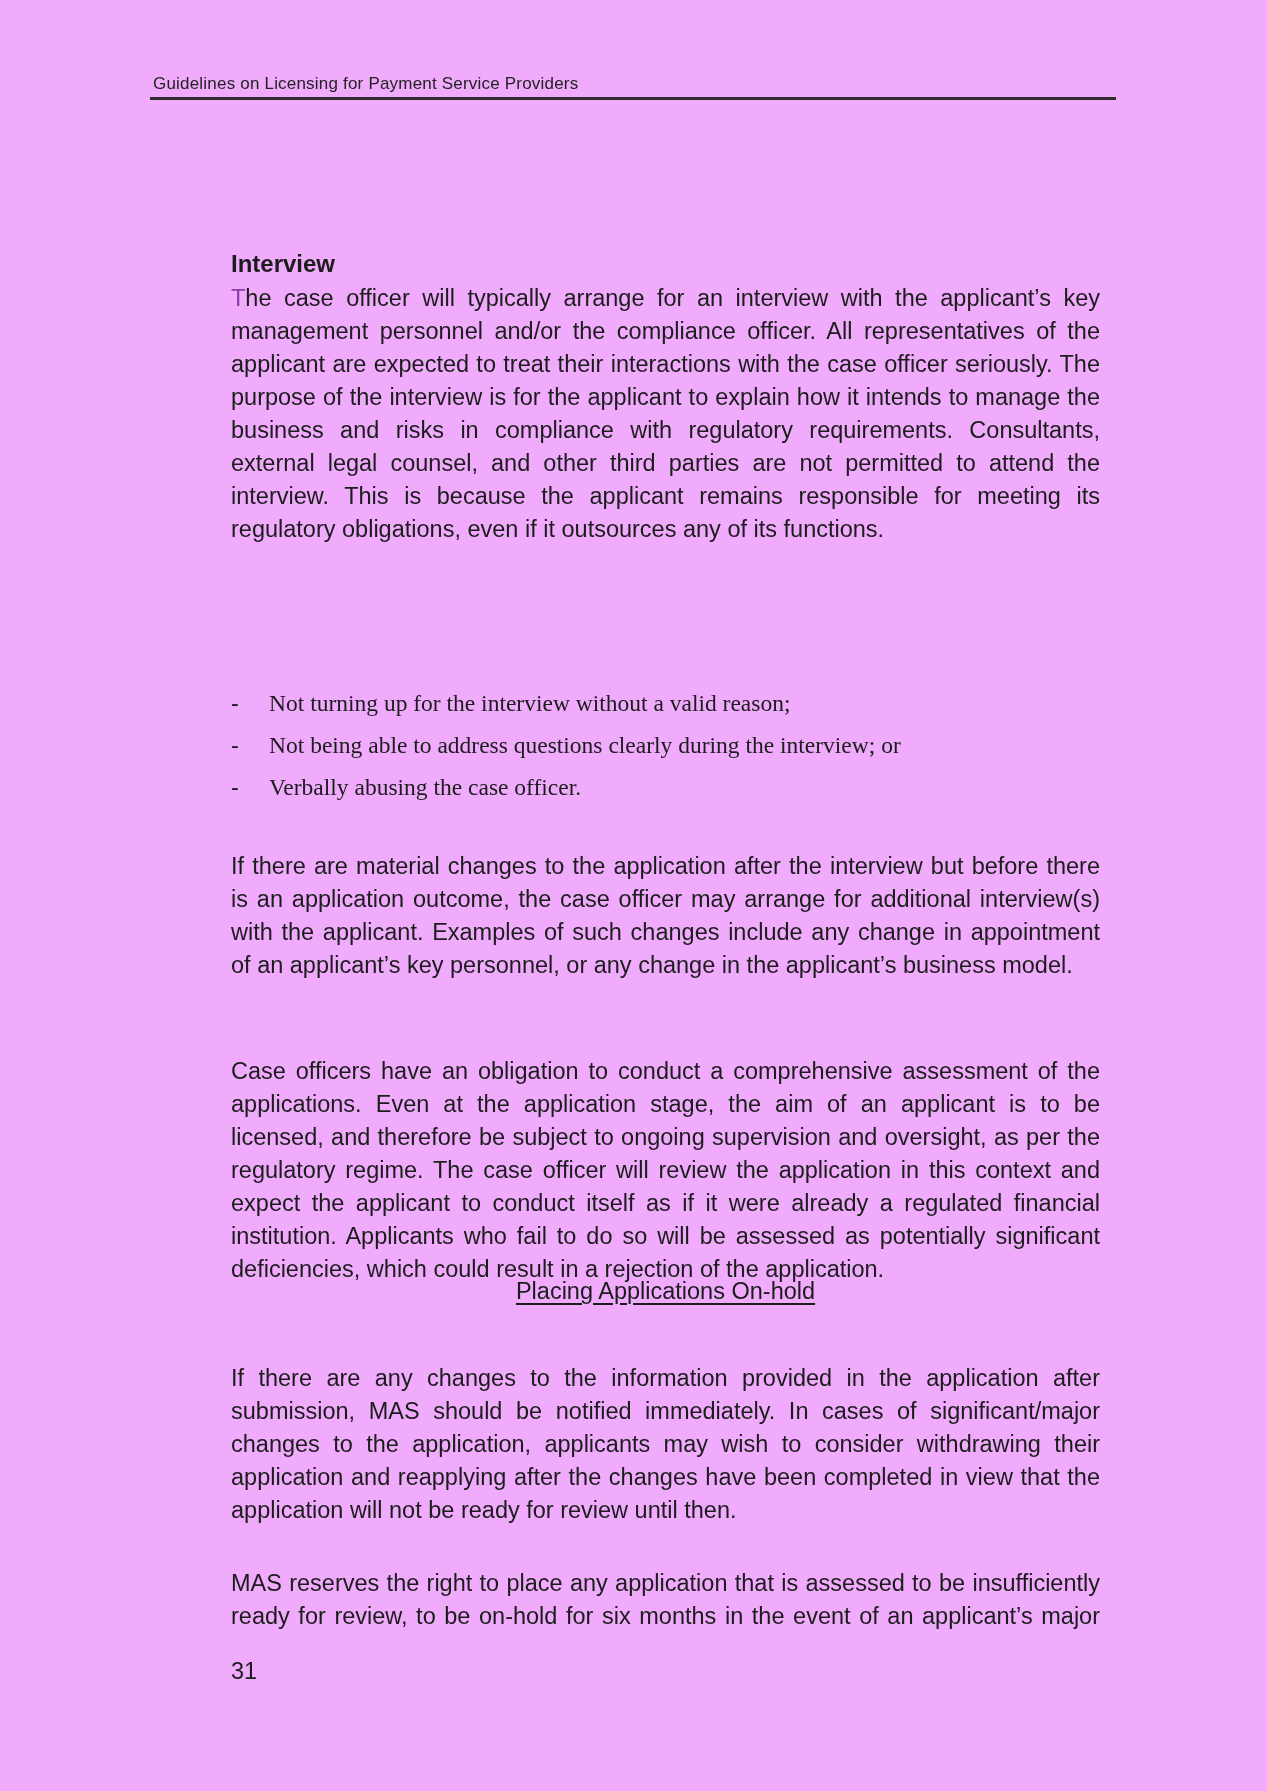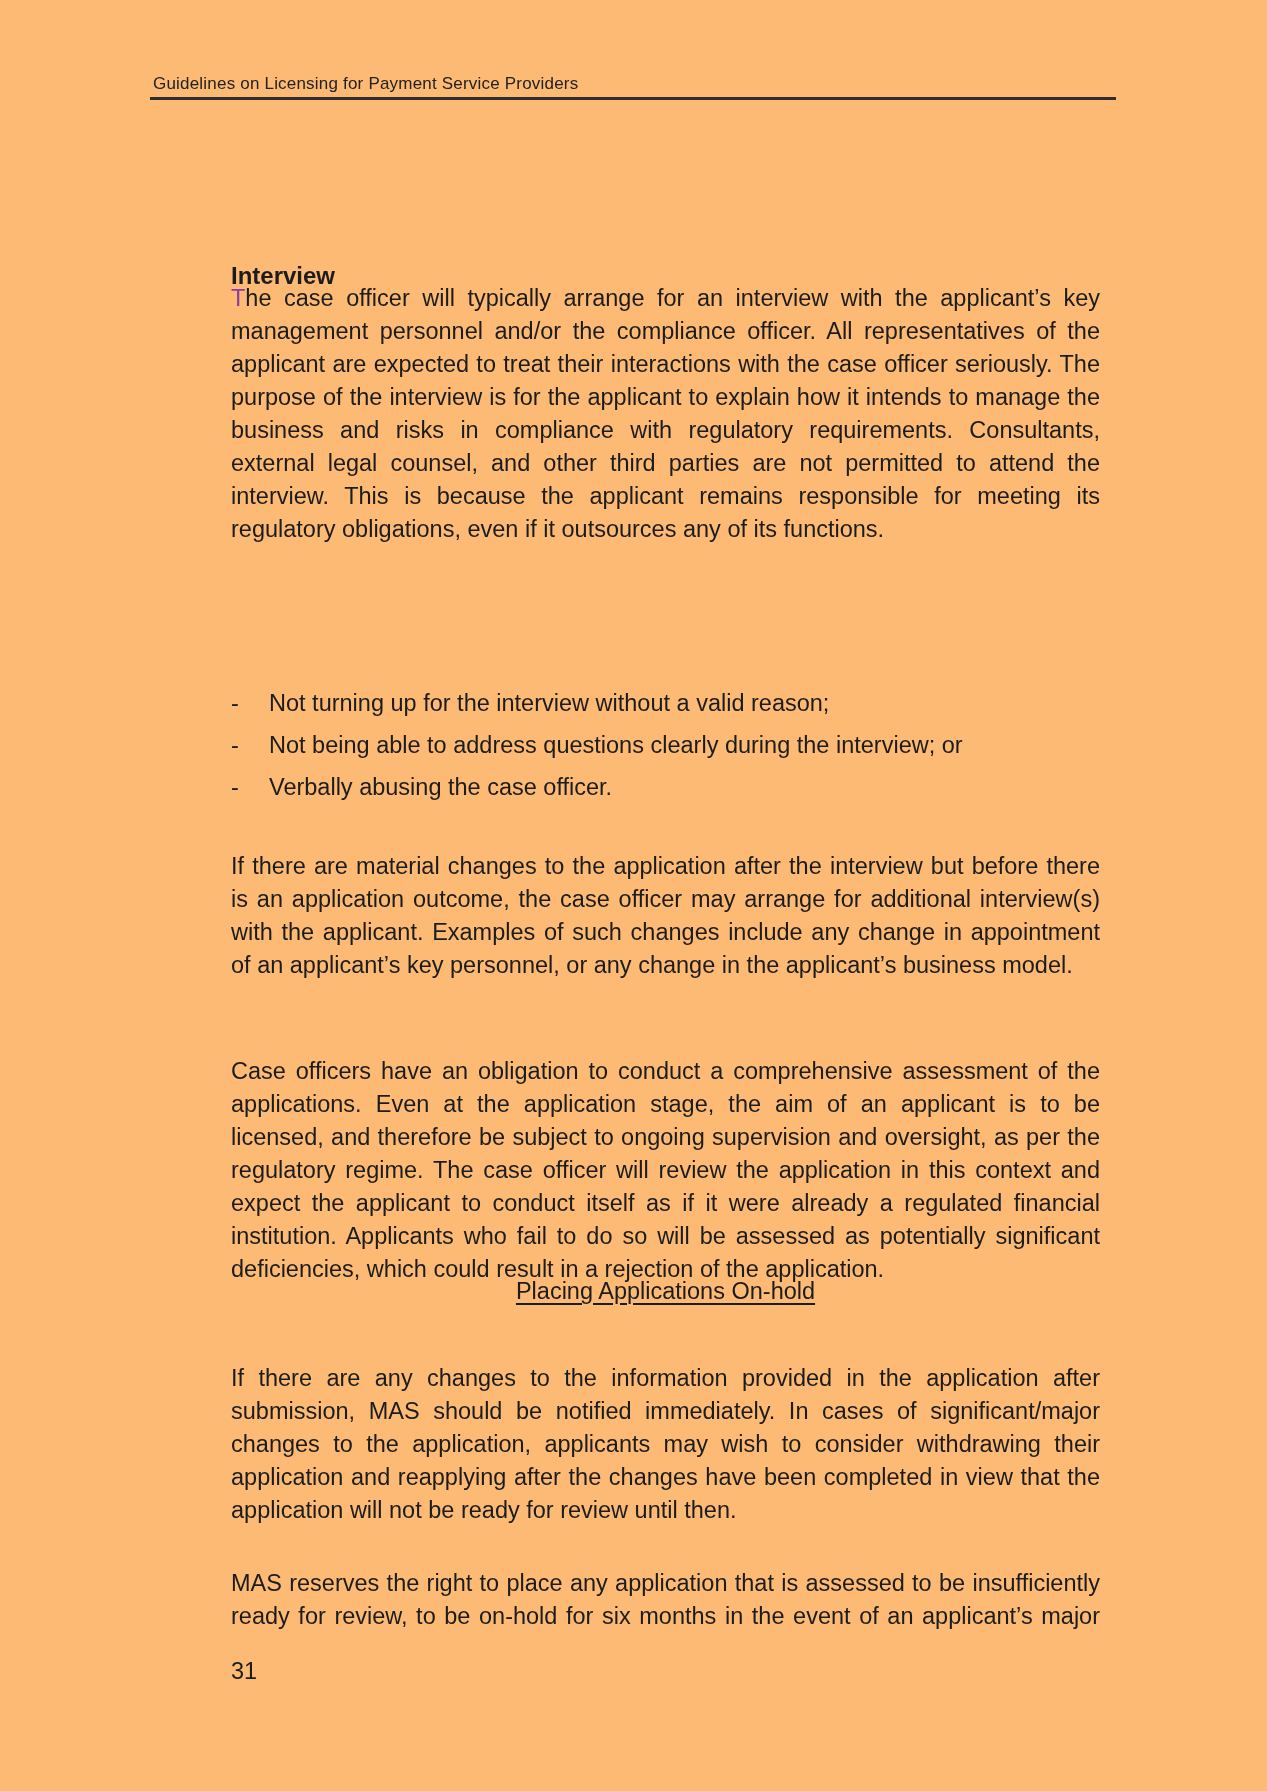--- a/index.html
+++ b/index.html
@@ -5,21 +5,21 @@
   * { margin: 0; padding: 0; box-sizing: border-box; }
   html, body { background: #ffffff; }
   body {
     font-family: "Liberation Sans", "DejaVu Sans", sans-serif;
     color: #1c1c1c;
   }
   .page {
     position: relative;
     width: 1267px;
     height: 1791px;
-    background: #fdba74;
+    background: #f0abfc;
     margin: 0 auto;
     overflow: hidden;
   }
   .running-header {
     position: absolute;
     left: 153px;
     top: 74px;
     font-size: 17px;
     letter-spacing: 0.2px;
     color: #222222;
@@ -41,38 +41,37 @@
   }
   .para {
     text-align: justify;
     text-justify: inter-word;
   }
   .justify-last { text-align-last: justify; }
   .heading {
     font-weight: bold;
     font-size: 24px;
     line-height: 33px;
-    margin-top: 12px;
   }
   .heading-underlined {
     font-weight: normal;
     font-size: 23.5px;
     text-decoration: underline;
     text-underline-offset: 4px;
     text-decoration-thickness: 2px;
   }
   .bullet {
     display: flex;
     align-items: flex-start;
     text-align: left;
   }
   .bullet .dash {
     flex: 0 0 38px;
   }
-  .bullet .btext { flex: 1; }
+  .bullet .btext { flex: 1; font-family: Liberation Serif, serif; }
   .page-number {
     position: absolute;
     left: 231px;
     width: 881px;
     top: 1655px;
     font-size: 23.5px;
     line-height: 33px;
   }
   
   .pos-p1 { top: 143px; }

